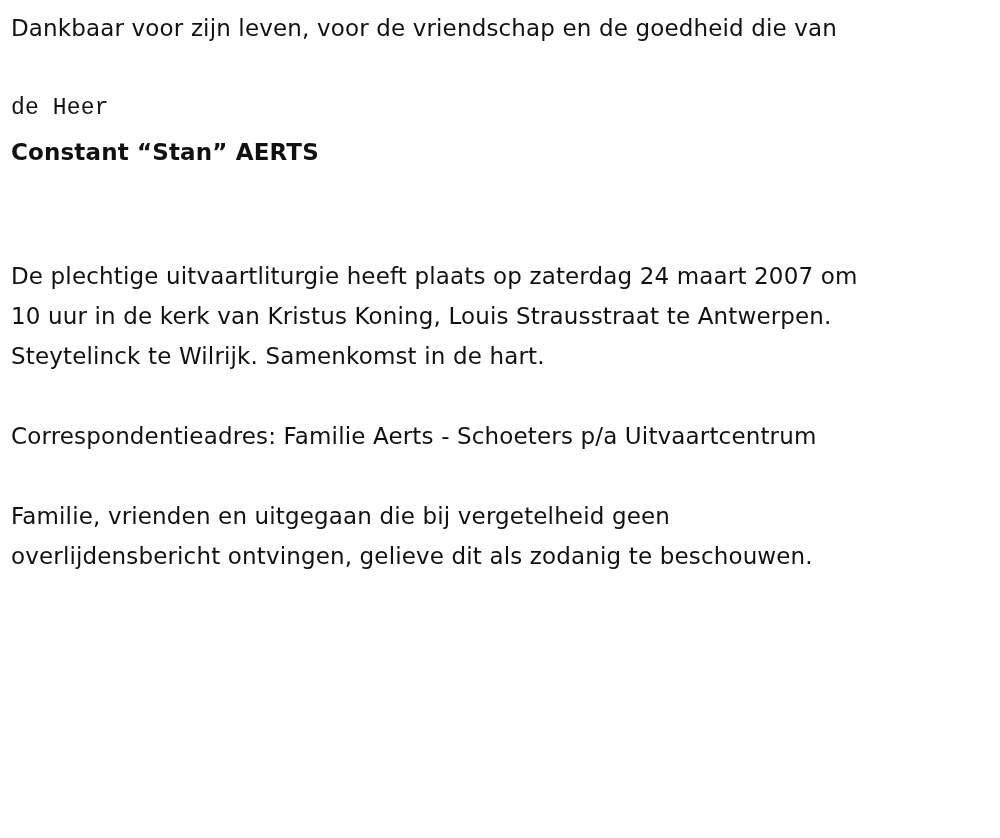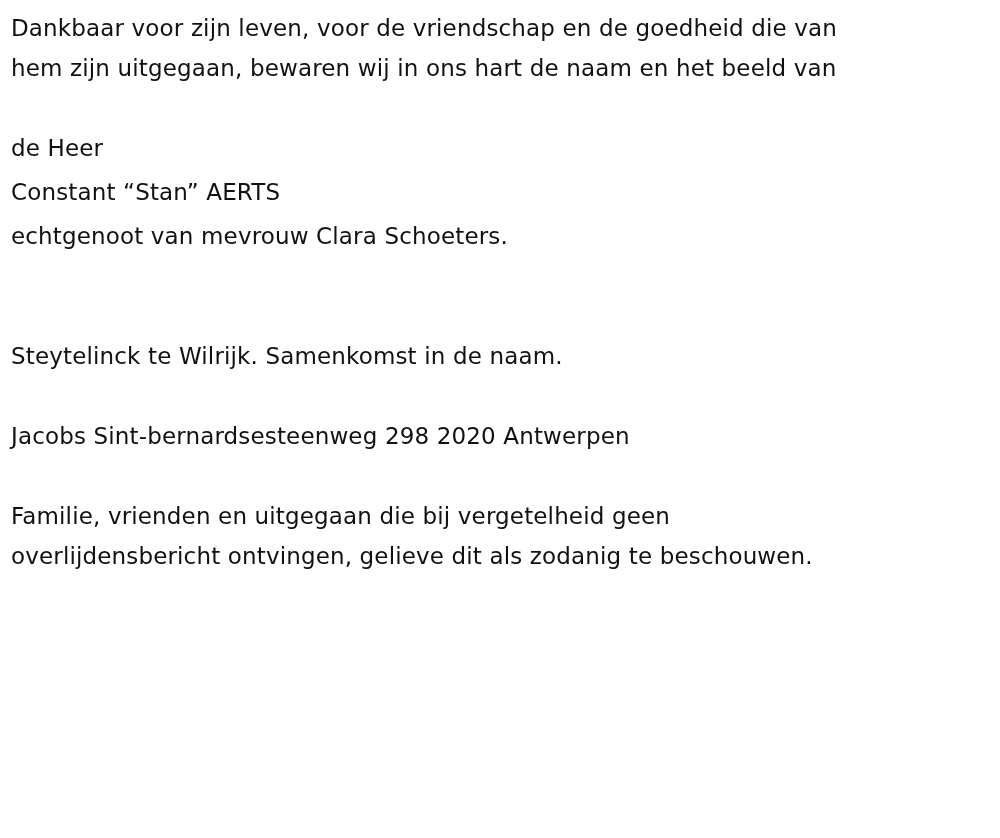--- a/index.html
+++ b/index.html
@@ -23,55 +23,55 @@
       font-size: 23px;
       letter-spacing: 0.15px;
     }
     .line {
       height: 40px;
       line-height: 40px;
       white-space: nowrap;
     }
     .line.spacer { height: 40px; }
     .name {
-      font-weight: normal;
+      font-weight: bold;
       height: 48px;
       line-height: 48px;
     }
-    .heer { height: 40px; line-height: 40px; }
+    .heer { height: 40px; line-height: 40px; font-family: Liberation Mono, monospace; }
   </style>
 </head>
 <body>
 
 <div class="doc">
 
   <div>
     <div class="line">Dankbaar voor zijn leven, voor de vriendschap en de goedheid die van</div>
-    <div class="line">hem zijn uitgegaan, bewaren wij in ons hart de naam en het beeld van</div>
   </div>
 
   <div class="line spacer"></div>
 
   <div class="line heer">de Heer</div>
   <div class="line name">Constant “Stan” AERTS</div>
-  <div class="line">echtgenoot van mevrouw Clara Schoeters.</div>
 
   <div class="line spacer"></div>
 
 
   <div class="line spacer"></div>
 
   <div>
-    <div class="line">Steytelinck te Wilrijk. Samenkomst in de naam.</div>
+    <div class="line">De plechtige uitvaartliturgie heeft plaats op zaterdag 24 maart 2007 om</div>
+    <div class="line">10 uur in de kerk van Kristus Koning, Louis Strausstraat te Antwerpen.</div>
+    <div class="line">Steytelinck te Wilrijk. Samenkomst in de hart.</div>
   </div>
 
   <div class="line spacer"></div>
 
   <div>
-    <div class="line">Jacobs Sint-bernardsesteenweg 298 2020 Antwerpen</div>
+    <div class="line">Correspondentieadres: Familie Aerts - Schoeters p/a Uitvaartcentrum</div>
   </div>
 
   <div class="line spacer"></div>
 
   <div>
     <div class="line">Familie, vrienden en uitgegaan die bij vergetelheid geen</div>
     <div class="line">overlijdensbericht ontvingen, gelieve dit als zodanig te beschouwen.</div>
   </div>
 
 </div>

